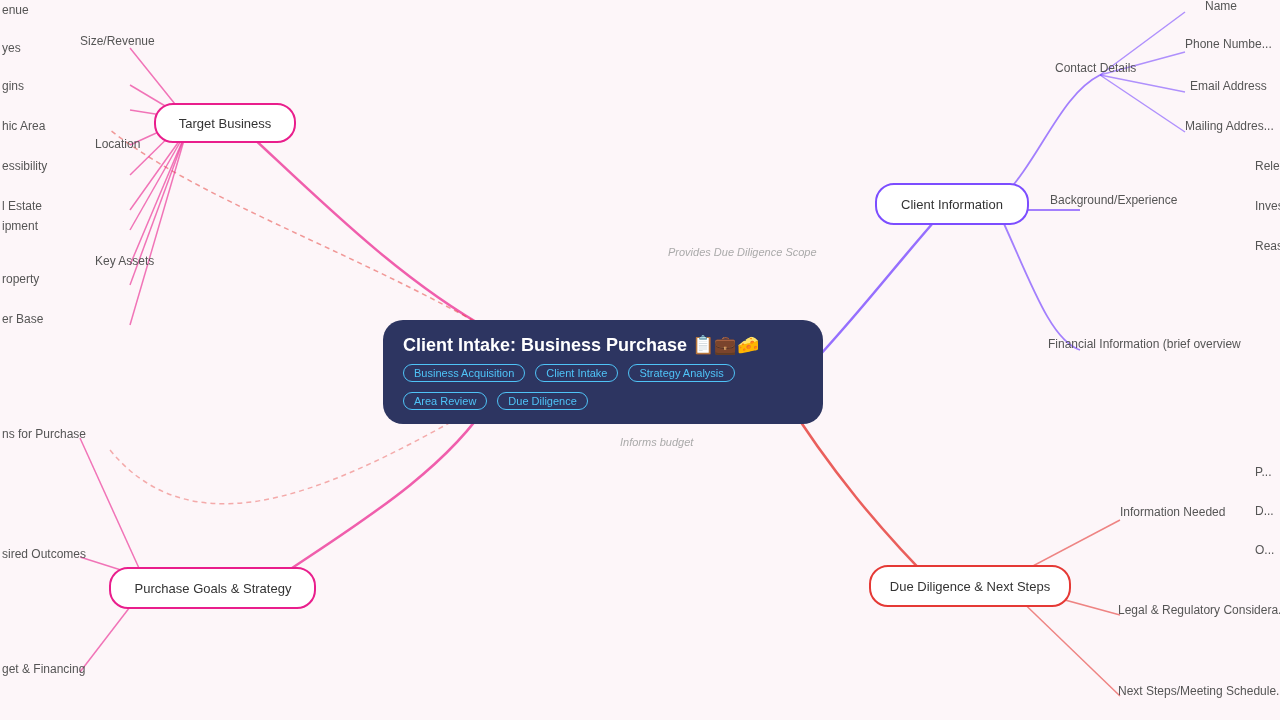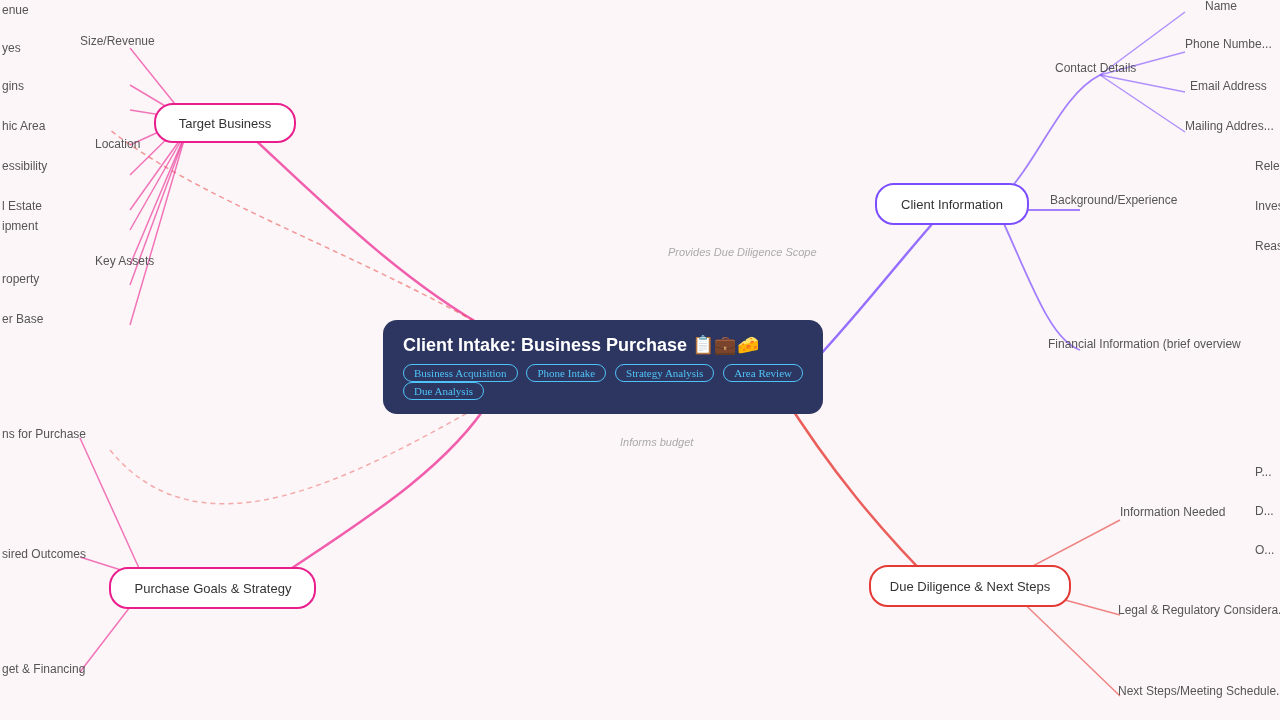--- a/index.html
+++ b/index.html
@@ -13,38 +13,37 @@
     }
     #canvas {
       position: absolute;
       top: 0; left: 0;
       width: 1280px;
       height: 720px;
     }
     .center-node {
       background: #2d3561;
       color: #fff;
-      border-radius: 14px;
+      border-radius: 20px;
       padding: 14px 20px;
       position: absolute;
       left: 383px;
       top: 320px;
       width: 440px;
     }
     .center-node .title {
       font-size: 18px;
       font-weight: 700;
       margin-bottom: 8px;
     }
     .tags {
       display: flex;
-      gap: 0;
+      gap: 10px;
       flex-wrap: wrap;
-      justify-content: space-between;
-      font-family: Liberation Serif, serif;
+      justify-content: flex-start;
     }
     .tag {
       border: 1.5px solid #4fc3f7;
       color: #4fc3f7;
       border-radius: 12px;
       padding: 2px 10px;
       font-size: 11px;
       font-weight: 500;
     }
   </style>
@@ -159,18 +158,18 @@
 
   <text x="1255" y="554" font-size="12" fill="#555">O...</text>
   <text x="1118" y="614" font-size="12" fill="#555">Legal &amp; Regulatory Considera...</text>
   <text x="1118" y="695" font-size="12" fill="#555">Next Steps/Meeting Schedule...</text>
 </svg>
 
 <div class="center-node">
   <div class="title">Client Intake: Business Purchase 📋💼🧀</div>
   <div class="tags">
     <span class="tag">Business Acquisition</span>
-    <span class="tag">Phone Intake</span>
+    <span class="tag">Client Intake</span>
     <span class="tag">Strategy Analysis</span>
     <span class="tag">Area Review</span>
-    <span class="tag">Due Analysis</span>
+    <span class="tag">Due Diligence</span>
   </div>
 </div>
 
 </body></html>

